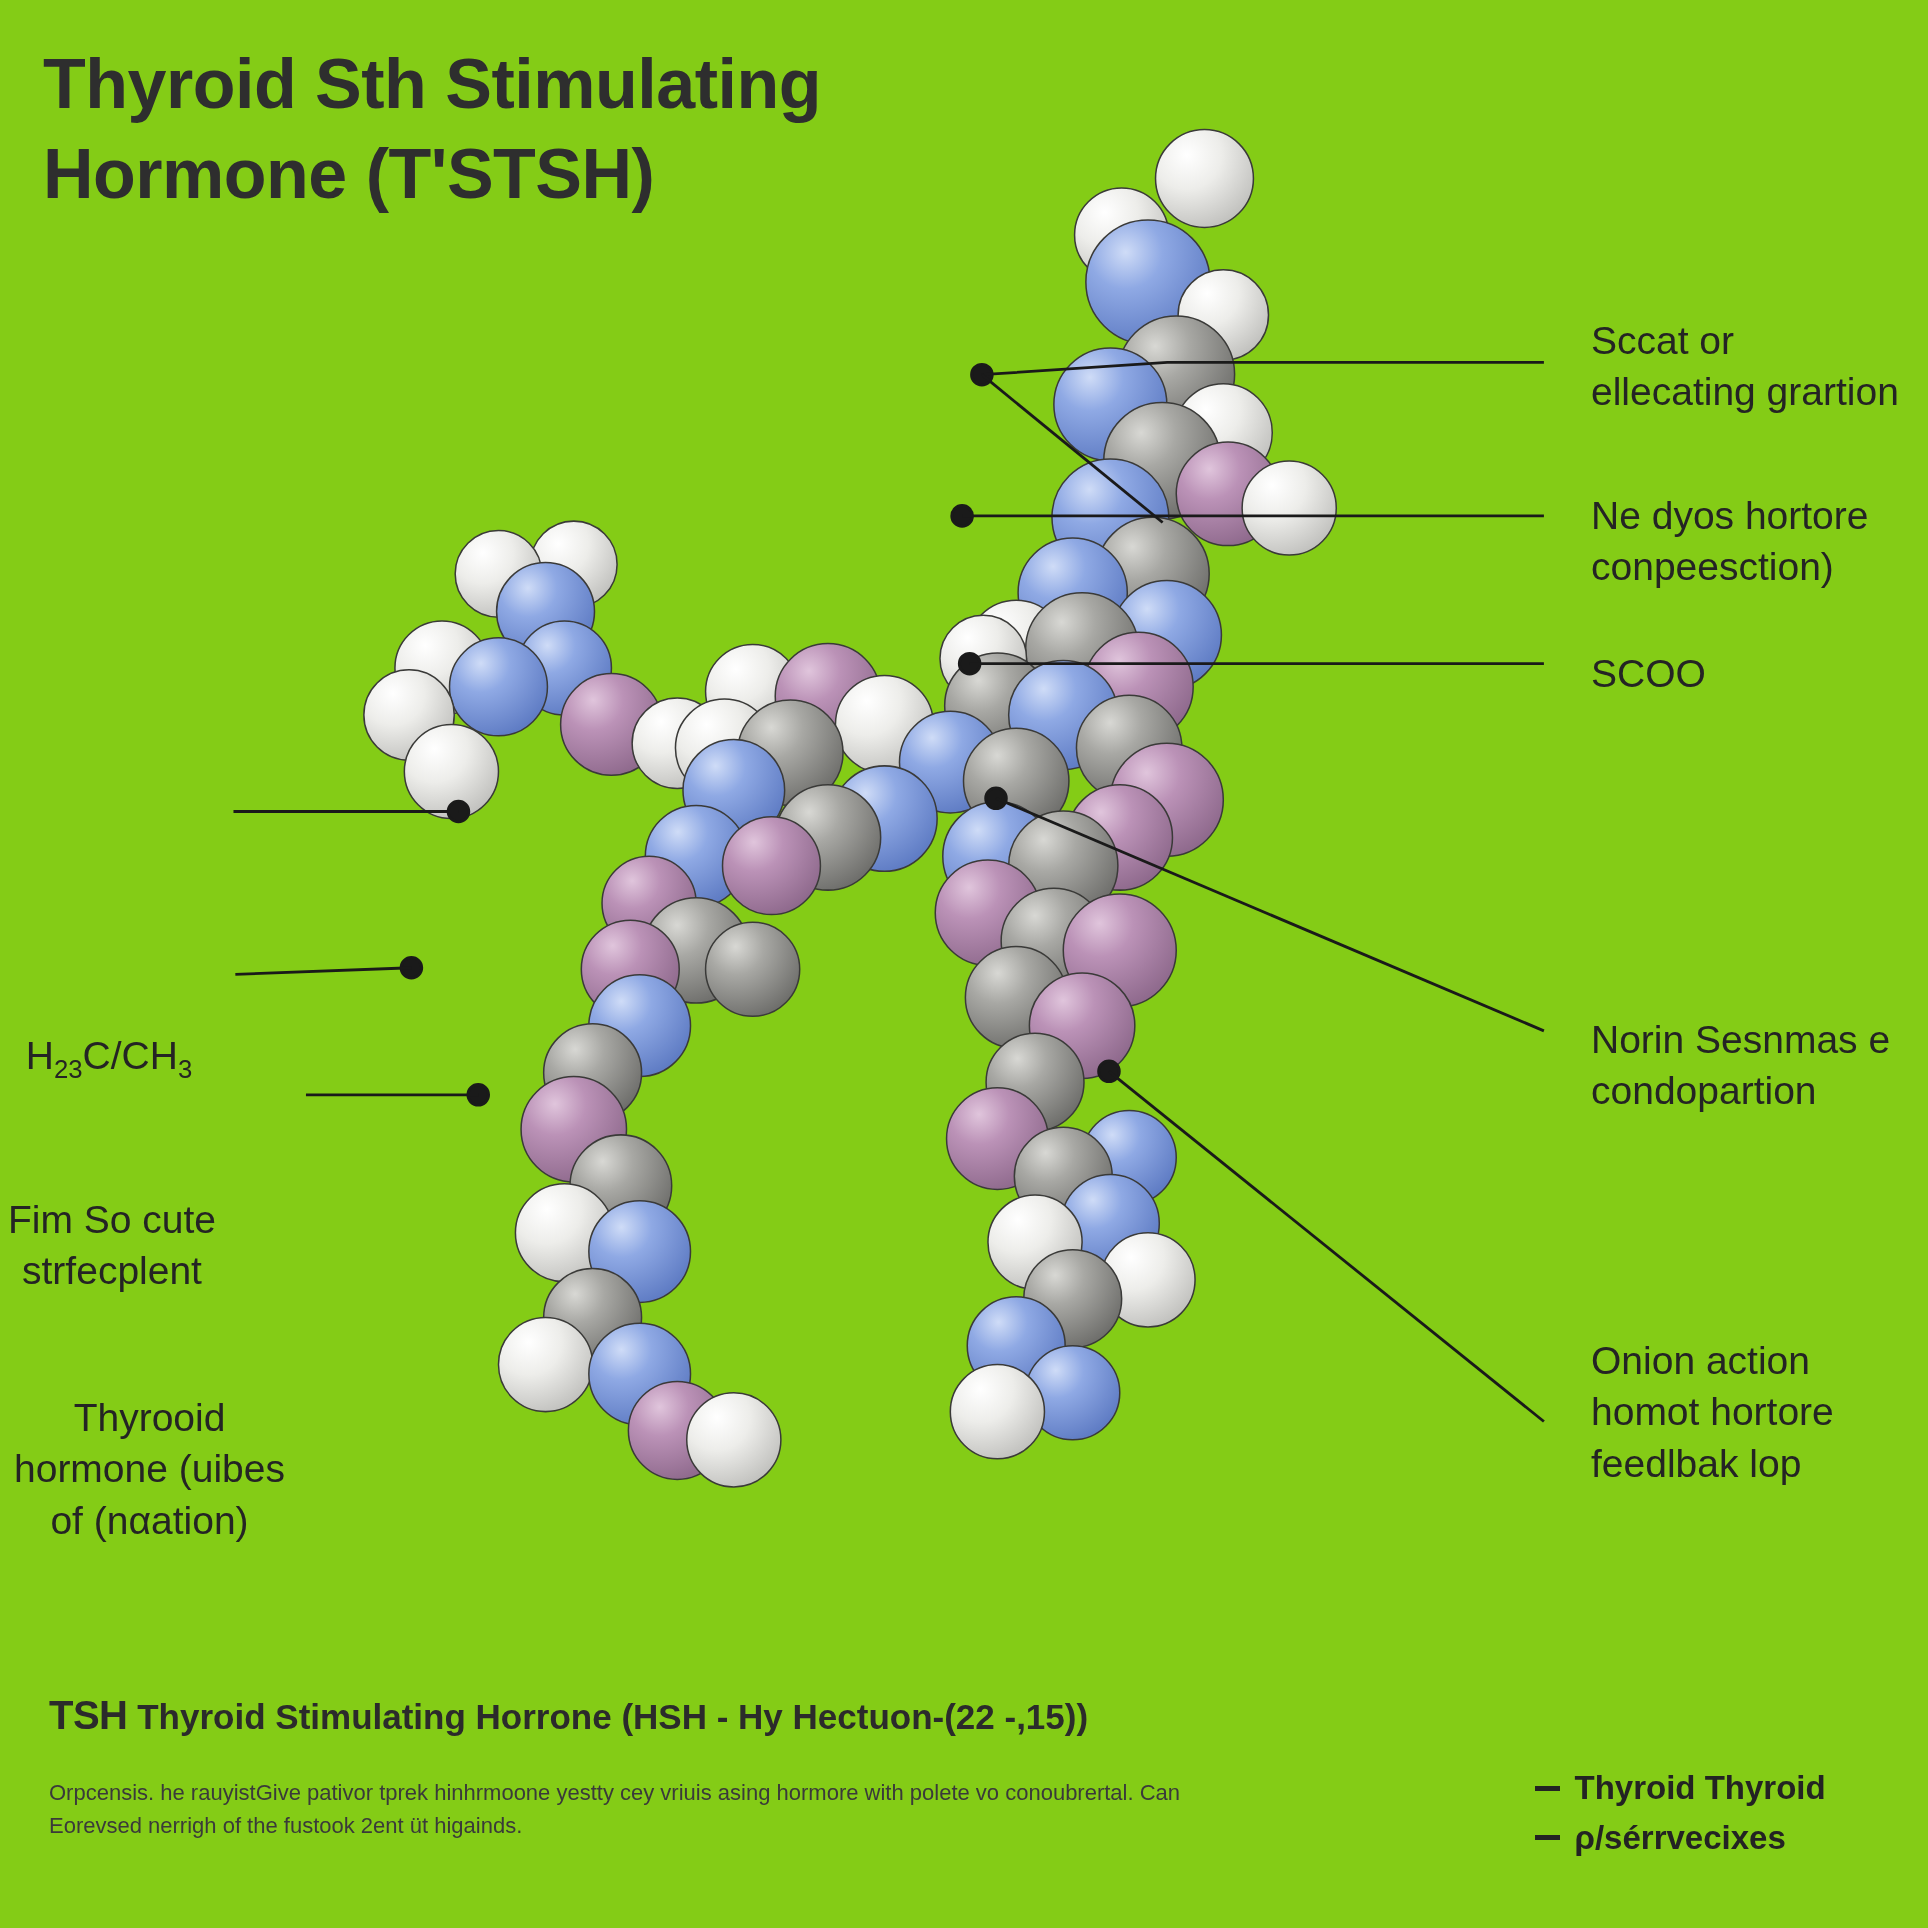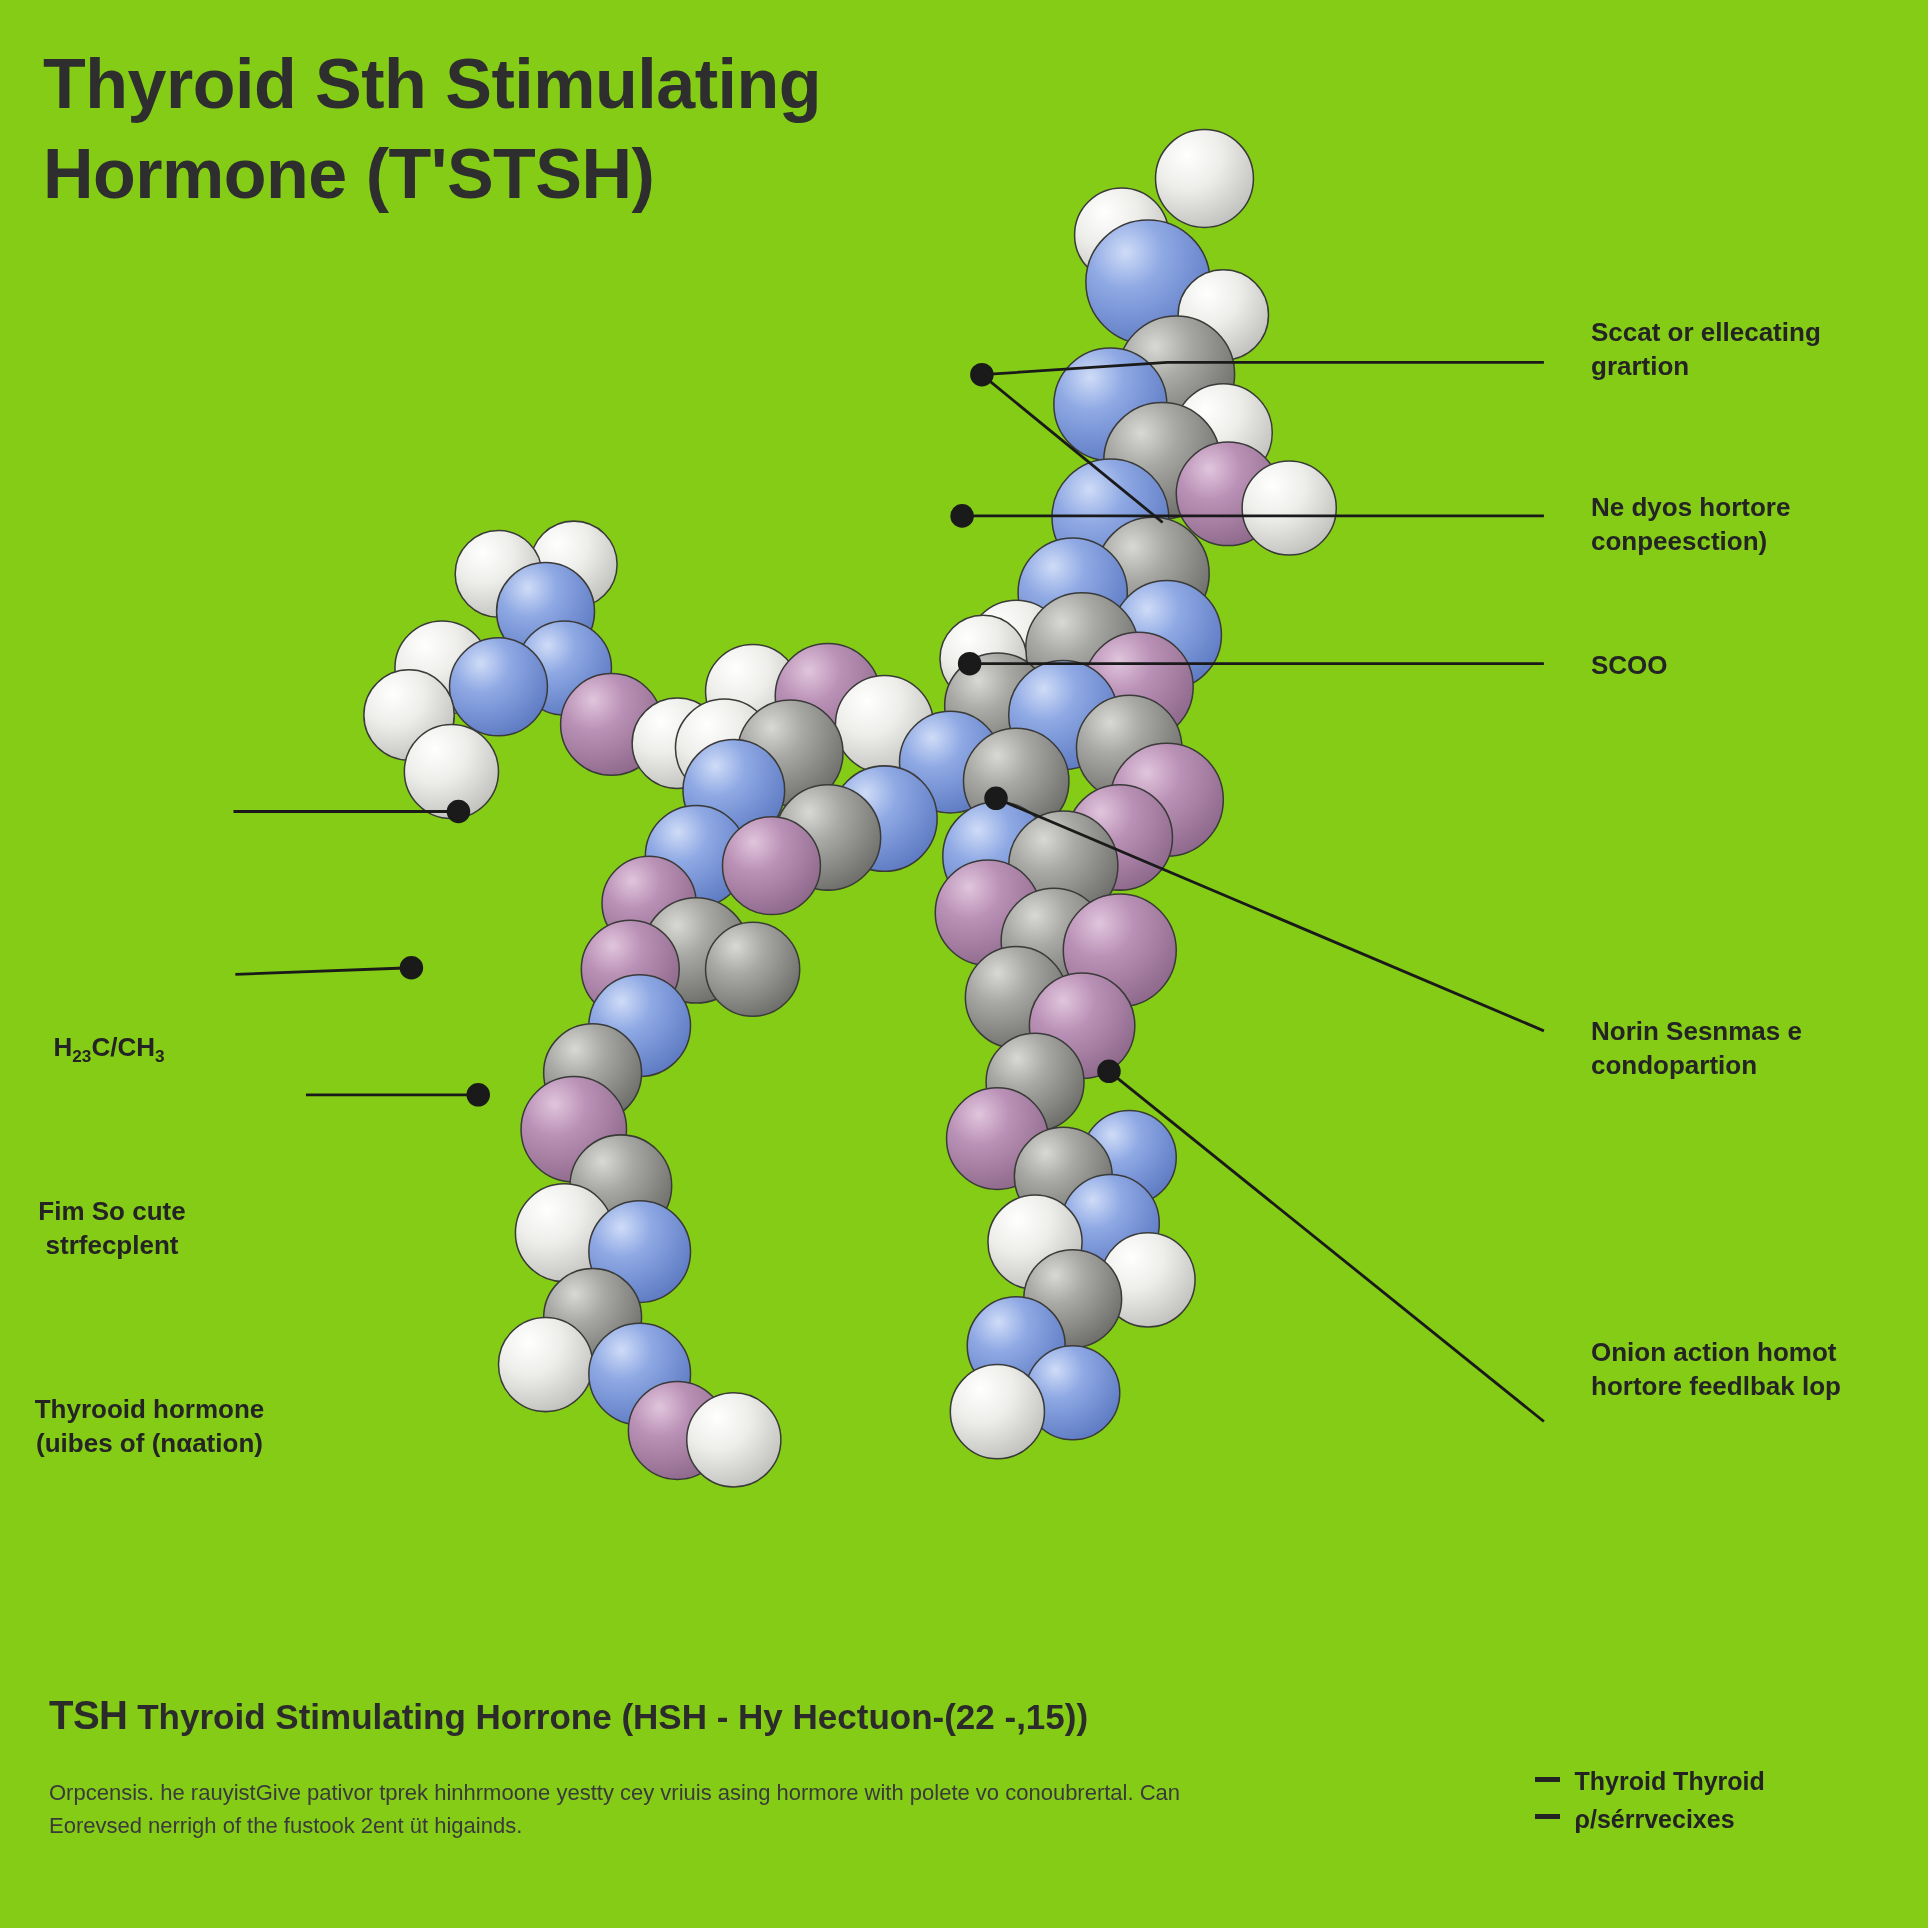--- a/index.html
+++ b/index.html
@@ -34,22 +34,22 @@
     position: absolute;
     left: 169px;
     top: 122px;
     width: 1252px;
     height: 1412px;
   }
 
   
   .callout {
     position: absolute;
-    font-size: 26px;
-    font-weight: bold;
+    font-size: 39px;
+    font-weight: normal;
     line-height: 1.32;
     color: #242424;
   }
   .callout.right { text-align: left; }
   .callout.left  { text-align: center; }
 
   .lead-svg {
     position: absolute;
     left: 0; top: 0;
     width: 1928px; height: 1928px;
@@ -88,21 +88,21 @@
   #legend {
     position: absolute;
     left: 1535px;
     top: 1763px;
     width: 377px;
   }
   .legend-row {
     display: flex;
     align-items: baseline;
     gap: 15px;
-    font-size: 25px;
+    font-size: 33px;
     font-weight: bold;
     color: #232323;
     line-height: 1.5;
   }
   .legend-dash {
     display: inline-block;
     width: 24.5px;
     height: 4.7px;
     background: #232323;
     flex: 0 0 auto;

